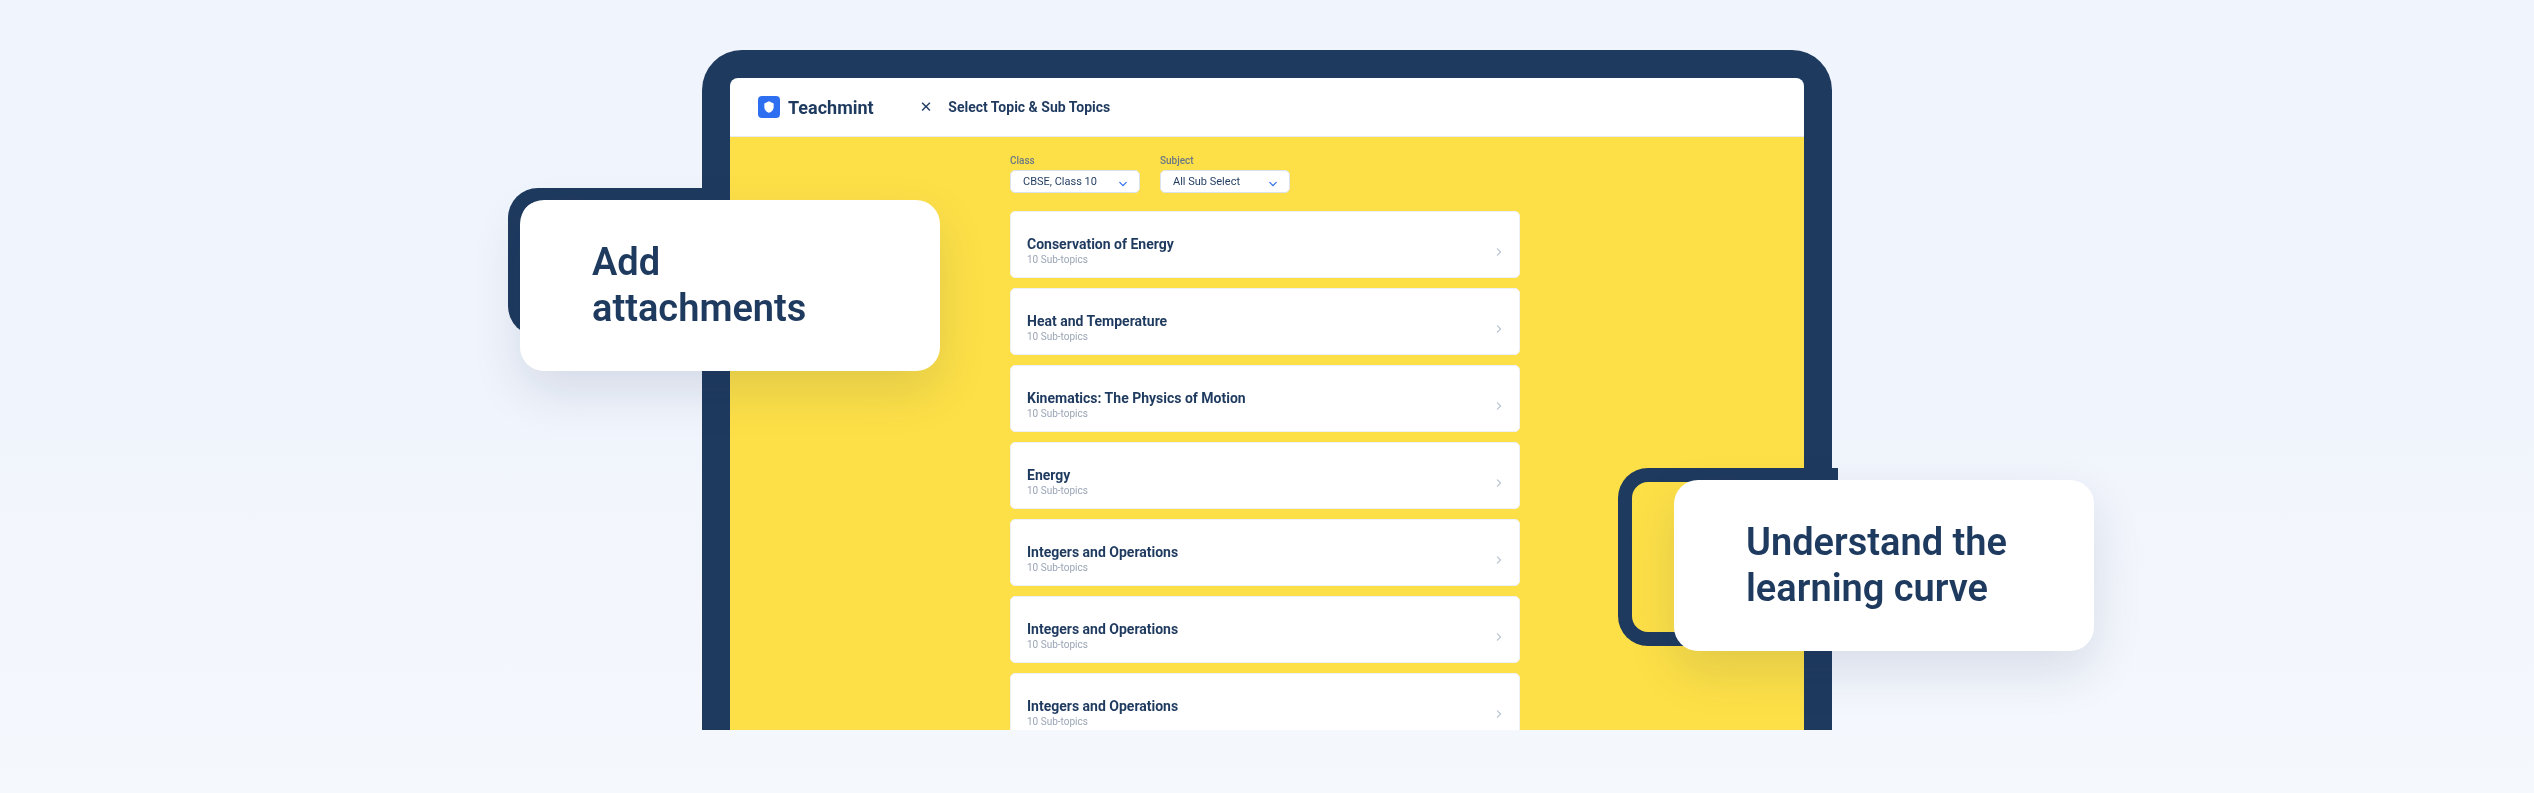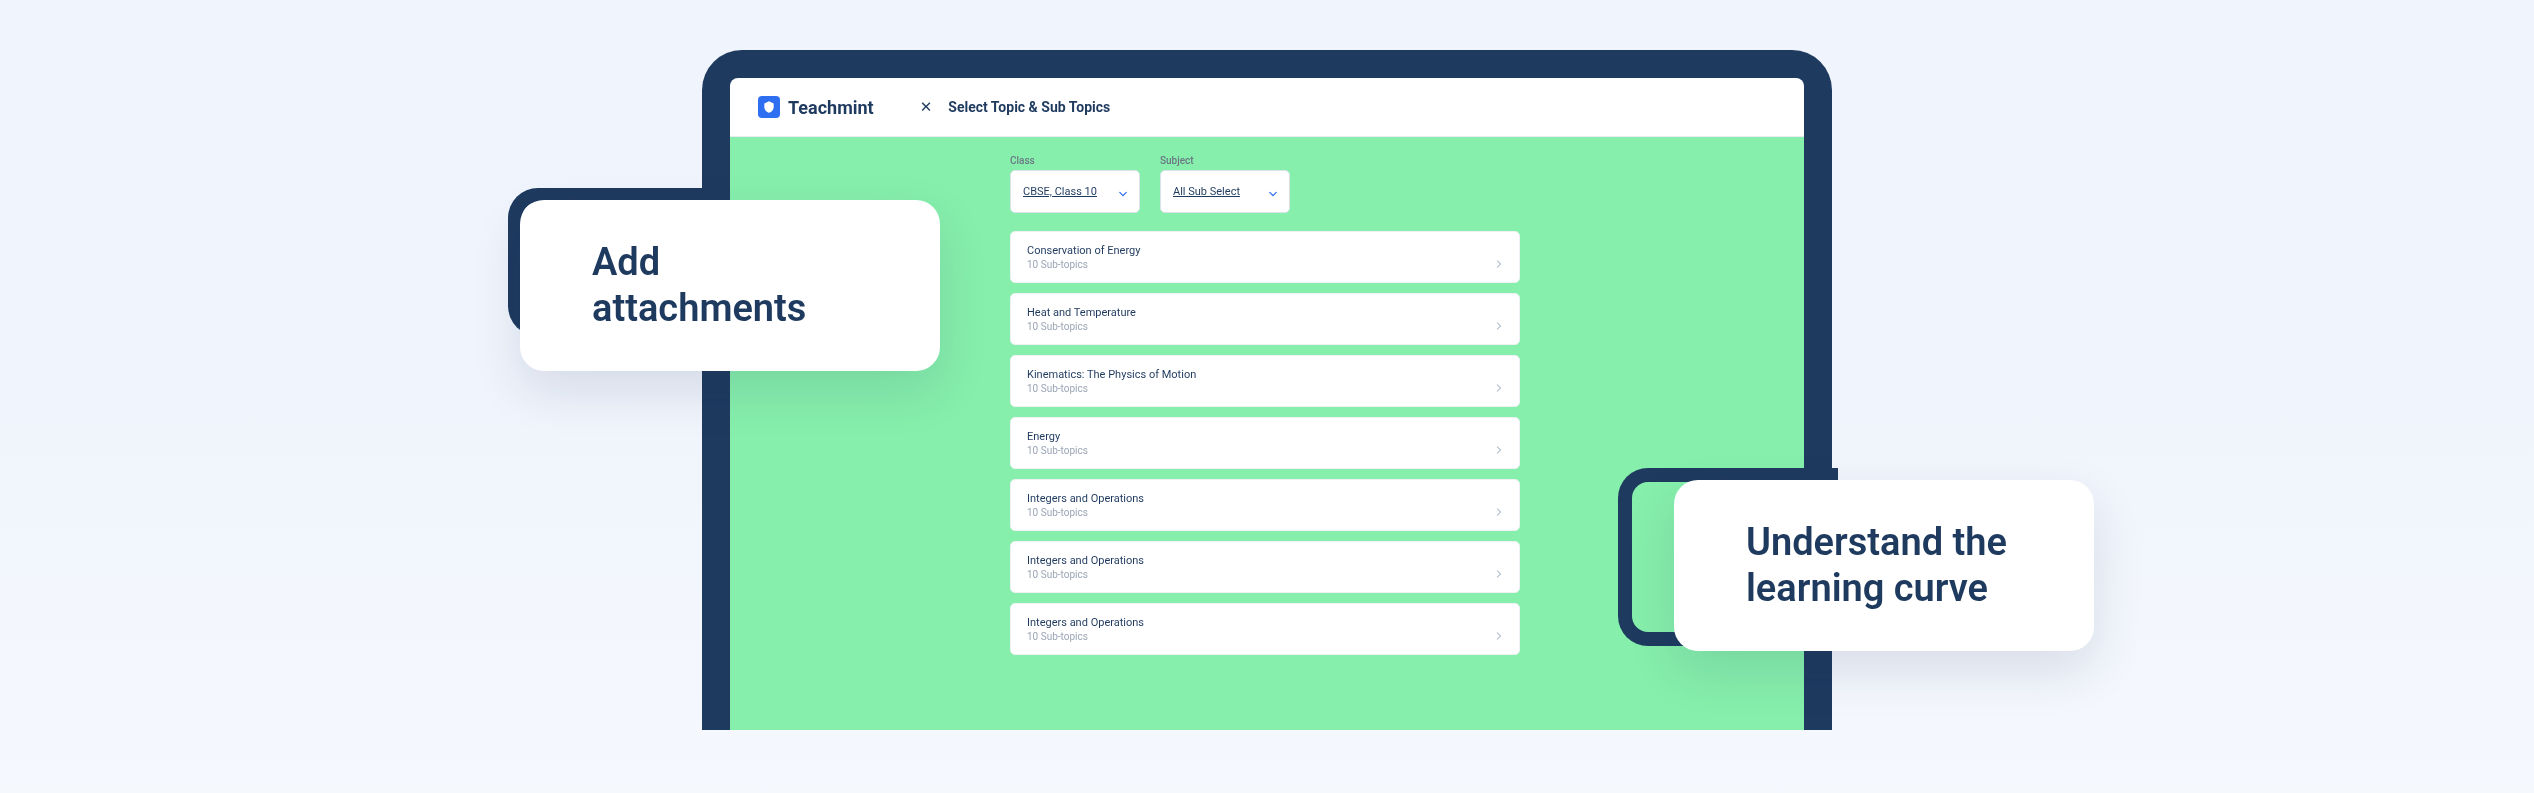--- a/index.html
+++ b/index.html
@@ -83,21 +83,21 @@
     font-weight: 400;
   }
   .page-title {
     font-size: 14px;
     font-weight: 700;
     color: #1f3a5f;
   }
   .app-body {
     flex: 1;
     padding: 18px 28px 0 280px;
-    background: #86efac;
+    background: #fde047;
     overflow: hidden;
   }
   .filters {
     display: flex;
     gap: 20px;
     margin-bottom: 18px;
   }
   .filter-col { display: flex; flex-direction: column; gap: 4px; }
   .filter-label {
     font-size: 10px;
@@ -105,26 +105,25 @@
     font-weight: 500;
   }
   .select-box {
     display: flex;
     align-items: center;
     justify-content: space-between;
     gap: 14px;
     border: 1px solid #dbe2ec;
     background: #fff;
     border-radius: 5px;
-    padding: 14px 12px;
+    padding: 4px 12px;
     font-size: 11px;
     color: #1f3a5f;
     cursor: pointer;
     min-width: 130px;
-    text-decoration: underline;
   }
   .chev {
     width: 8px;
     height: 8px;
     display: inline-block;
   }
   .chev svg { width: 100%; height: 100%; }
   .topic-list {
     display: flex;
     flex-direction: column;
@@ -136,23 +135,24 @@
     border: 1px solid #eef1f6;
     border-radius: 5px;
     padding: 12px 16px;
     display: flex;
     align-items: center;
     justify-content: space-between;
     cursor: pointer;
   }
   .topic-info { display: flex; flex-direction: column; gap: 2px; }
   .topic-title {
-    font-size: 11px;
-    color: #1f3a5f;
-    font-weight: 400;
+    font-size: 14px;
+    color: #1f3a5f;
+    font-weight: 700;
+    margin-top: 12px;
   }
   .topic-sub {
     font-size: 10px;
     color: #9aa5b5;
   }
   .topic-chev { color: #b8c2d0; }
 
   
   .callout {
     position: absolute;

